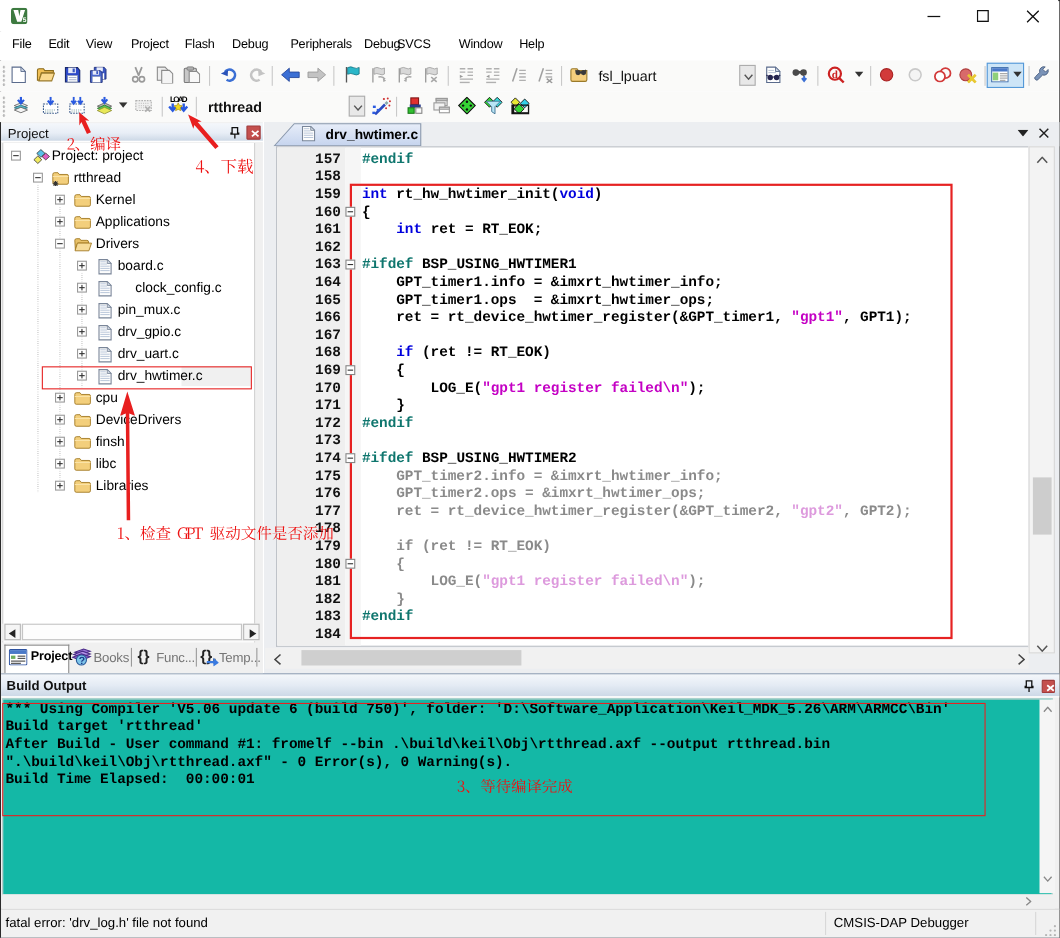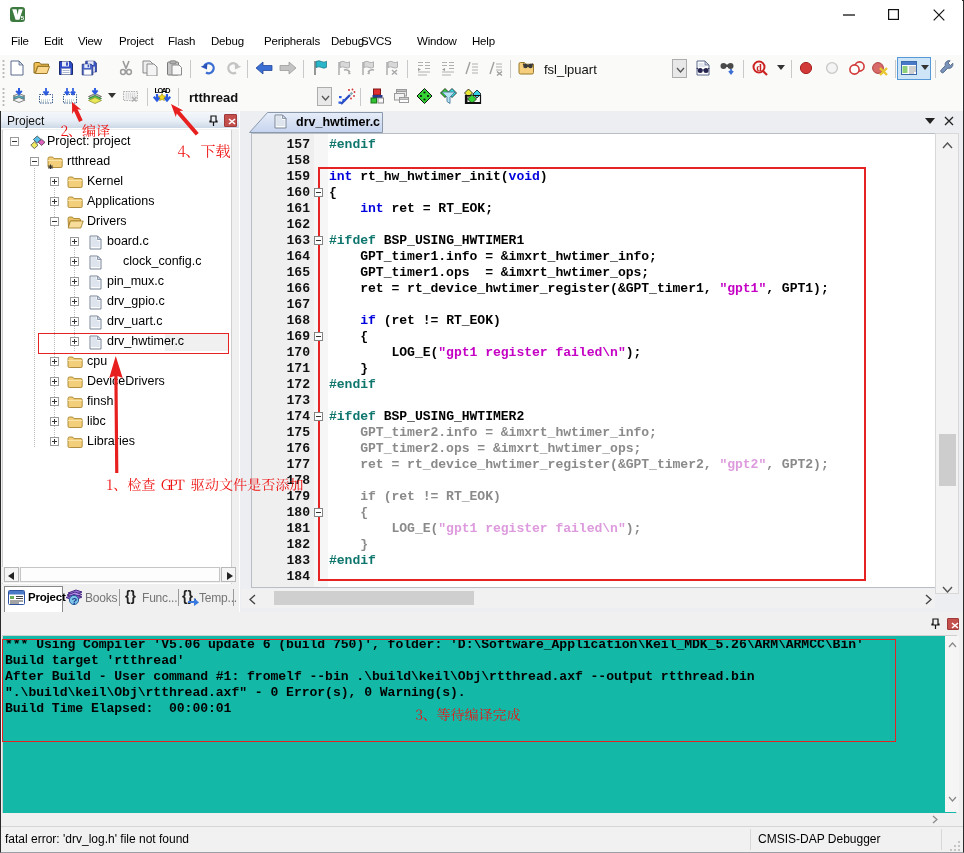--- a/index.html
+++ b/index.html
@@ -542,20 +542,23 @@
       <div id="tab1t">drv_hwtimer.c</div>
     </div>
  <div id="edmain">
   <div id="gutter"></div>
       <div id="foldstrip"></div>
   <div id="lnums">157<br>158<br>159<br>160<br>161<br>162<br>163<br>164<br>165<br>166<br>167<br>168<br>169<br>170<br>171<br>172<br>173<br>174<br>175<br>176<br>177<br>178<br>179<br>180<br>181<br>182<br>183<br>184</div>
   <div id="code"><span class="pp">#endif</span><br><br><span class="k">int</span> rt_hw_hwtimer_init(<span class="k">void</span>)<br>{<br>    <span class="k">int</span> ret = RT_EOK;<br><br><span class="pp">#ifdef</span> BSP_USING_HWTIMER1<br>    GPT_timer1.info = &amp;imxrt_hwtimer_info;<br>    GPT_timer1.ops  = &amp;imxrt_hwtimer_ops;<br>    ret = rt_device_hwtimer_register(&amp;GPT_timer1, <span class="s">"gpt1"</span>, GPT1);<br><br>    <span class="k">if</span> (ret != RT_EOK)<br>    {<br>        LOG_E(<span class="s">"gpt1 register failed\n"</span>);<br>    }<br><span class="pp">#endif</span><br><br><span class="pp">#ifdef</span> BSP_USING_HWTIMER2<br><span class="gy">    GPT_timer2.info = &amp;imxrt_hwtimer_info;</span><br><span class="gy">    GPT_timer2.ops = &amp;imxrt_hwtimer_ops;</span><br><span class="gy">    ret = rt_device_hwtimer_register(&amp;GPT_timer2, <span class="gs">"gpt2"</span>, GPT2);</span><br><br><span class="gy">    if (ret != RT_EOK)</span><br><span class="gy">    {</span><br><span class="gy">        LOG_E(<span class="gs">"gpt1 register failed\n"</span>);</span><br><span class="gy">    }</span><br><span class="pp">#endif</span><br></div>
  </div>
 </div>
 <div id="bopanel">
+ <div id="bohead">
+      <div class="t">Build Output</div>
+    </div>
  <div id="bobody">
       <div id="botext">*** Using Compiler 'V5.06 update 6 (build 750)', folder: 'D:\Software_Application\Keil_MDK_5.26\ARM\ARMCC\Bin'
 Build target 'rtthread'
 After Build - User command #1: fromelf --bin .\build\keil\Obj\rtthread.axf --output rtthread.bin
 ".\build\keil\Obj\rtthread.axf" - 0 Error(s), 0 Warning(s).
 Build Time Elapsed:  00:00:01</div>
     </div>
 </div>
 <div id="status">
  <div class="abs" style="left:4px;top:5px">fatal error: 'drv_log.h' file not found</div>

